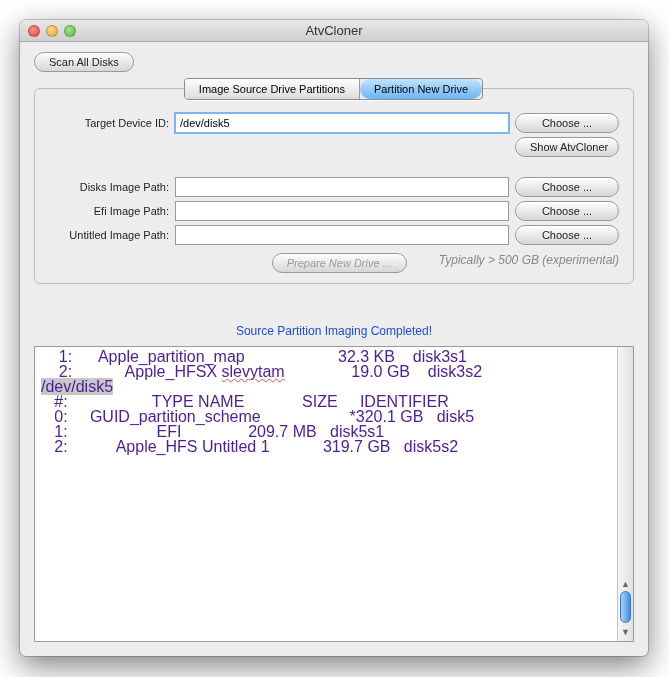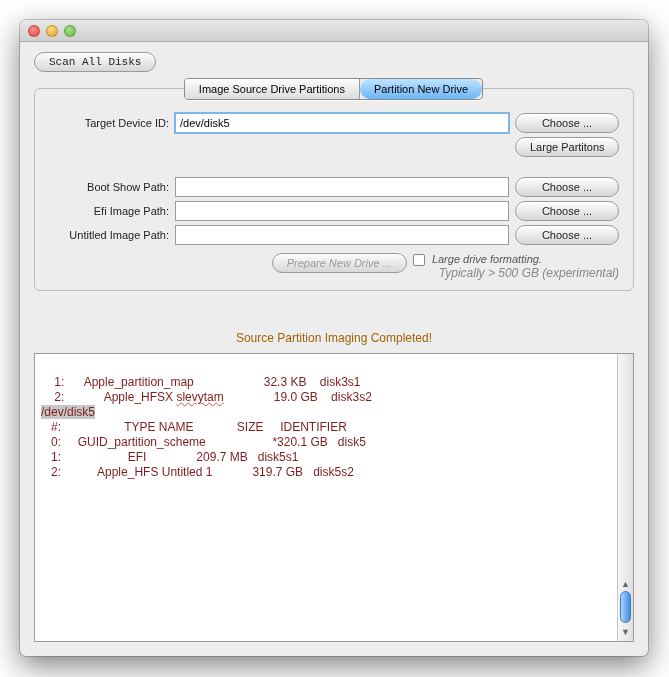--- a/index.html
+++ b/index.html
@@ -61,21 +61,21 @@
     line-height: 18px;
     padding: 0 14px;
     font-size: 11px;
     color: #222;
     text-align: center;
     box-shadow: inset 0 1px 0 #fff;
     cursor: default;
     white-space: nowrap;
   }
   .aqua-btn.disabled { color: #999; }
-  .top-row { margin-bottom: 6px; font-family: Liberation Mono, monospace; }
+  .top-row { margin-bottom: 6px; }
   .panel {
     border: 1px solid #bcbcbc;
     border-radius: 6px;
     background: #ededed;
     padding: 14px 14px 10px 14px;
     position: relative;
     margin-top: 10px;
   }
   .tabbar {
     position: absolute;
@@ -152,45 +152,44 @@
     color: #555;
   }
   .checkbox-block .sub {
     font-size: 12px;
     color: #888;
     margin-left: 26px;
   }
   .status {
     text-align: center;
     font-size: 12px;
-    color: #a16207;
+    color: #1d4ed8;
     margin: 40px 0 8px 0;
   }
   .log-label {
     font-size: 11px;
     color: #222;
     margin: 4px 0 2px 2px;
   }
   .log-wrap {
     flex: 1;
     border: 1px solid #9a9a9a;
     background: #fff;
     position: relative;
     overflow: hidden;
     min-height: 170px;
   }
   .log-text {
     position: absolute;
     left: 6px; right: 20px; top: 2px; bottom: 2px;
     font-family: "Helvetica", Arial, sans-serif;
-    font-size: 12px;
+    font-size: 16px;
     line-height: 15px;
     white-space: pre;
-    color: #7f1d1d;
-    margin-top: 19px;
+    color: #4c1d95;
   }
   .hl-sel { background: #c7c7c7; }
   .squiggle { text-decoration: underline wavy #e34b4b; text-decoration-thickness:1px;}
   .scrollbar {
     position: absolute;
     right: 0; top: 0; bottom: 0;
     width: 16px;
     background: linear-gradient(90deg,#f6f6f6,#e0e0e0);
     border-left: 1px solid #c4c4c4;
   }
@@ -222,20 +221,21 @@
 </head>
 <body>
 
 <div class="window">
   <div class="titlebar">
     <div class="traffic">
       <div class="tl close"></div>
       <div class="tl min"></div>
       <div class="tl zoom"></div>
     </div>
+    <div class="title">AtvCloner</div>
   </div>
 
   <div class="content">
 
     <div class="top-row">
       <span class="aqua-btn">Scan All Disks</span>
     </div>
 
     <div class="panel">
       <div class="tabbar">
@@ -251,28 +251,28 @@
         <div class="form-label">Target Device ID:</div>
         <input class="text-input focus" value="/dev/disk5" style="">
         <div class="right-col">
             <span class="aqua-btn">Choose ...</span>
           </div>
       </div>
       <div class="form-row">
         <div class="form-label"></div>
         <div style="flex:1"></div>
         <div class="right-col">
-            <span class="aqua-btn">Large Partitons</span>
+            <span class="aqua-btn">Show AtvCloner</span>
           </div>
       </div>
 
       <div class="section-gap"></div>
 
       <div class="form-row">
-        <div class="form-label">Boot Show Path:</div>
+        <div class="form-label">Disks Image Path:</div>
         <input class="text-input" value="" style="">
         <div class="right-col">
             <span class="aqua-btn">Choose ...</span>
           </div>
       </div>
       <div class="form-row">
         <div class="form-label">Efi Image Path:</div>
         <input class="text-input" value="" style="">
         <div class="right-col">
             <span class="aqua-btn">Choose ...</span>
@@ -282,24 +282,20 @@
         <div class="form-label">Untitled Image Path:</div>
         <input class="text-input" value="" style="">
         <div class="right-col">
             <span class="aqua-btn">Choose ...</span>
           </div>
       </div>
 
       <div class="bottom-panel-row">
         <span class="aqua-btn disabled">Prepare New Drive ...</span>
         <div class="checkbox-block">
-          <div>
-            <span class="chk"></span>
-            <span>Large drive formatting.</span>
-          </div>
           <div class="sub">Typically &gt; 500 GB (experimental)</div>
         </div>
       </div>
     </div>
 
     <div class="status">Source Partition Imaging Completed!</div>
 
     <div class="log-wrap">
       <div class="log-text" id="log-body"><div>    1:      Apple_partition_map                     32.3 KB    disk3s1</div><div>    2:            Apple_HFSX <span class="squiggle">slevytam</span>               19.0 GB    disk3s2</div><div><span class="hl-sel">/dev/disk5</span></div><div>   #:                   TYPE NAME             SIZE     IDENTIFIER</div><div>   0:     GUID_partition_scheme                    *320.1 GB   disk5</div><div>   1:                    EFI               209.7 MB   disk5s1</div><div>   2:           Apple_HFS Untitled 1            319.7 GB   disk5s2</div></div>
       <div class="scrollbar">

